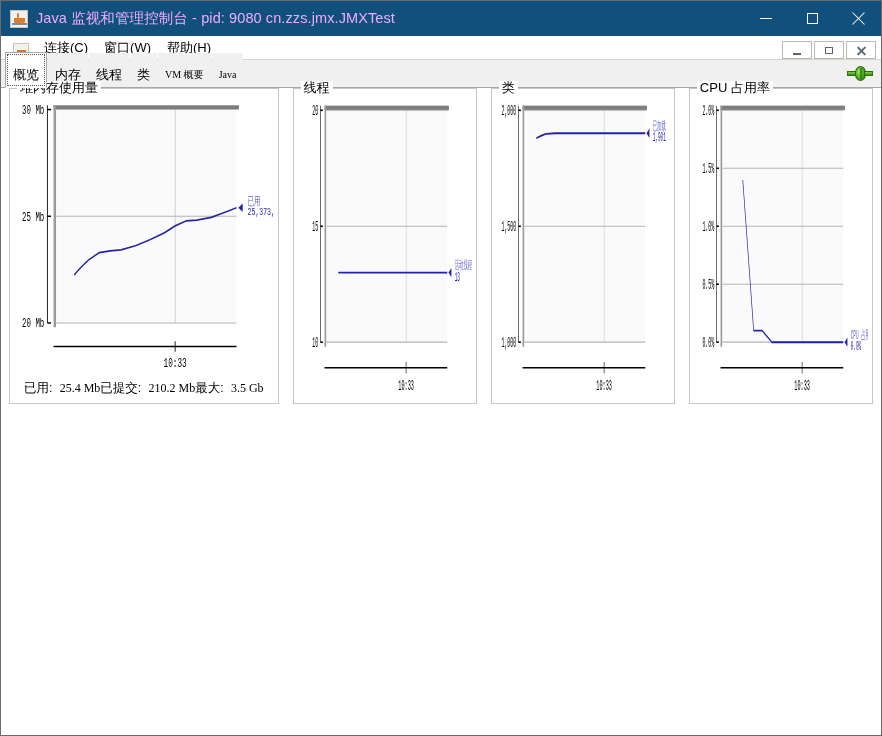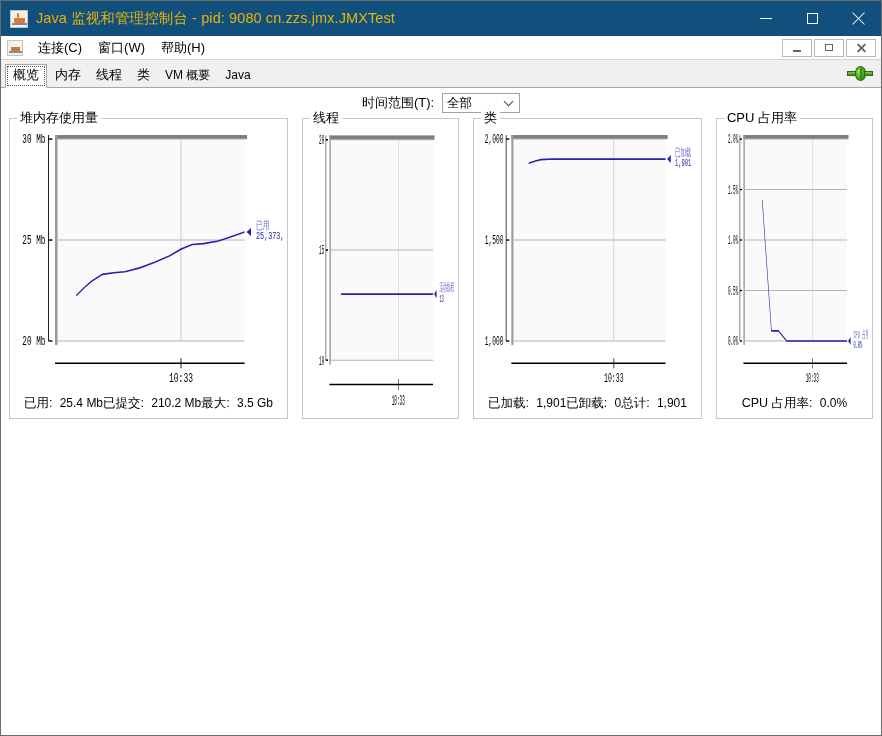--- a/index.html
+++ b/index.html
@@ -16,21 +16,21 @@
     background: #ffffff;
     border: 1px solid #6b6b6b;
     display: flex; flex-direction: column;
   }
 
   
   .titlebar {
     height: 35px; min-height: 35px;
     background: #11507d;
     display: flex; align-items: center;
-    color: #eab308;
+    color: #f0abfc;
   }
   .title-icon {
     width: 18px; height: 18px; margin-left: 9px; margin-right: 8px;
     border: 1px solid #c9c4ba; background: #f3f1ec;
     position: relative; flex: none;
   }
   .title-icon .cup {
     position: absolute; left: 3px; top: 7px; width: 11px; height: 6px;
     background: #e07b2a; border-radius: 0 0 3px 3px;
   }
@@ -56,21 +56,21 @@
   .glyph-close:before, .glyph-close:after {
     content:""; position: absolute; left: -1px; top: 6px; width: 17px; height: 1px; background: #fff;
   }
   .glyph-close:before { transform: rotate(45deg); }
   .glyph-close:after  { transform: rotate(-45deg); }
 
   
   .menubar {
     height: 24px; min-height: 24px; background: #ffffff;
     border-bottom: 1px solid #d6d3ce;
-    display: flex; align-items: center; padding-left: 6px;
+    display: flex; align-items: flex-end; padding-left: 12px;
   }
   .menu-icon {
     width: 16px; height: 16px; margin-right: 8px; flex: none;
     border: 1px solid #c9c4ba; background: #f3f1ec; position: relative;
   }
   .menu-icon .cup {
     position: absolute; left: 3px; top: 6px; width: 9px; height: 5px;
     background: #d4762a; border-radius: 0 0 2px 2px;
   }
   .menu-icon .saucer {
@@ -95,24 +95,24 @@
 
   
   .tabbar {
     height: 28px; min-height: 28px;
     background: #f0f0f0;
     border-bottom: 1px solid #a8a8a8;
     display: flex; align-items: flex-end; padding-left: 4px;
     position: relative;
   }
   .tab {
-    font-size: 13px; color: #000; padding: 2px 7px 4px 7px; margin-right: 1px;
+    font-size: 13px; color: #000; padding: 14px 7px 4px 7px; margin-right: 1px;
     background: #f0f0f0; white-space: nowrap; line-height: 16px;
   }
-  .tab.mono { font-family: Liberation Sans, sans-serif; font-size: 12px; }
+  .tab.mono { font-family: Liberation Serif, serif; font-size: 10px; }
   .tab.selected {
     background: #ffffff;
     border: 1px solid #a8a8a8; border-bottom: 1px solid #ffffff;
     margin-bottom: -1px; position: relative; z-index: 2;
     outline: 1px dotted #555; outline-offset: -3px;
   }
   .conn-indicator {
     position: absolute; right: 6px; top: 4px;
     width: 30px; height: 18px; display: flex; align-items: center; justify-content: center;
   }
@@ -180,21 +180,21 @@
   .chart-svg { width: 100%; height: 100%; display: block; }
   .panel-footer {
     height: 24px; min-height: 24px;
     display: flex; align-items: center; justify-content: space-around;
     font-family: "Liberation Mono", monospace; font-size: 12px; color: #000;
     padding: 0 14px 4px 14px;
   }
   .panel-footer.single { justify-content: center; }
   .stat { white-space: nowrap; }
   .stat .lbl { font-family: "Liberation Sans", sans-serif; font-size: 12.5px; }
-  .stat .val { font-family: Liberation Sans, sans-serif; }
+  .stat .val { font-family: Liberation Serif, serif; }
 </style>
 </head>
 <body>
 
 <div id="app">
 
   <div class="titlebar">
     <div class="title-icon">
       <div class="steam"></div>
         <div class="cup"></div>
@@ -246,27 +246,20 @@
       <div class="plug">
         <div class="lead-l"></div>
           <div class="body"></div>
           <div class="lead-r"></div>
       </div>
     </div>
   </div>
 
   <div class="content">
 
-    <div class="timerange-bar">
-      <span class="timerange-label">时间范围(T):</span>
-      <div class="combo">
-        <span class="combo-value">全部</span>
-        <span class="combo-arrow"></span>
-      </div>
-    </div>
 
     <div class="grid">
 
       <div class="panel">
         <div class="panel-title">堆内存使用量</div>
         <div class="chart-wrap">
           <svg class="chart-svg" id="svg-heap" viewBox="0 0 420 260" preserveAspectRatio="none">
               <rect x="68" y="8" width="292" height="200" fill="#fafafa"></rect>
               <rect x="64" y="4" width="300" height="4" fill="#7d7d7d"></rect>
               <rect x="64" y="4" width="4" height="208" fill="#9a9a9a"></rect>
@@ -354,34 +347,20 @@
               <line x1="54" y1="8" x2="60" y2="8" stroke="#000" stroke-width="1.4"></line>
               <text x="49" y="12" text-anchor="end" font-family="&quot;Liberation Mono&quot;, monospace" font-size="12" fill="#000">2,000</text>
               <line x1="64" y1="230" x2="360" y2="230" stroke="#000" stroke-width="1.4"></line>
               <line x1="260.72" y1="225" x2="260.72" y2="235" stroke="#000" stroke-width="1.4"></line>
               <text x="260.72" y="249" text-anchor="middle" font-family="&quot;Liberation Mono&quot;, monospace" font-size="12.5" fill="#000">10:33</text>
               <polyline points="97.20,32.00 108.88,30.00 120.56,28.40 143.92,27.80 184.80,27.80 228.60,27.80 260.72,27.80 301.60,27.80 330.80,27.80 360.00,27.80" fill="none" stroke="#2222aa" stroke-width="1.6" stroke-linejoin="round"></polyline>
               <polygon points="370,23.799999999999983 370,31.799999999999983 363,27.799999999999983" fill="#2222aa"></polygon>
               <text x="378" y="24.799999999999983" font-family="&quot;Liberation Mono&quot;, monospace" font-size="10.5" fill="#6a6ad0">已加载</text>
               <text x="378" y="34.79999999999998" font-family="&quot;Liberation Mono&quot;, monospace" font-size="10.5" fill="#2222aa">1,901</text>
             </svg>
-        </div>
-        <div class="panel-footer">
-          <span class="stat">
-            <span class="lbl">已加载:</span>
-            <span class="val">1,901</span>
-          </span>
-          <span class="stat">
-            <span class="lbl">已卸载:</span>
-            <span class="val">0</span>
-          </span>
-          <span class="stat">
-            <span class="lbl">总计:</span>
-            <span class="val">1,901</span>
-          </span>
         </div>
       </div>
 
       <div class="panel">
         <div class="panel-title mono-title">CPU 占用率</div>
         <div class="chart-wrap">
           <svg class="chart-svg" id="svg-cpu" viewBox="0 0 420 260" preserveAspectRatio="none">
               <rect x="68" y="8" width="292" height="200" fill="#fafafa"></rect>
               <rect x="64" y="4" width="300" height="4" fill="#7d7d7d"></rect>
               <rect x="64" y="4" width="4" height="208" fill="#9a9a9a"></rect>
@@ -404,23 +383,17 @@
               <text x="49" y="12" text-anchor="end" font-family="&quot;Liberation Mono&quot;, monospace" font-size="12" fill="#000">2.0%</text>
               <line x1="64" y1="230" x2="360" y2="230" stroke="#000" stroke-width="1.4"></line>
               <line x1="260.72" y1="225" x2="260.72" y2="235" stroke="#000" stroke-width="1.4"></line>
               <text x="260.72" y="249" text-anchor="middle" font-family="&quot;Liberation Mono&quot;, monospace" font-size="12.5" fill="#000">10:33</text>
               <polyline points="117.64,68.00 143.92,198.00 164.36,198.00 187.72,208.00 214.00,208.00 260.72,208.00 310.36,208.00 360.00,208.00" fill="none" stroke="#2222aa" stroke-width="1.6" stroke-linejoin="round"></polyline>
               <polygon points="370,204 370,212 363,208" fill="#2222aa"></polygon>
               <text x="378" y="205" font-family="&quot;Liberation Mono&quot;, monospace" font-size="10.5" fill="#6a6ad0">CPU 占用率</text>
               <text x="378" y="215" font-family="&quot;Liberation Mono&quot;, monospace" font-size="10.5" fill="#2222aa">0.0%</text>
             </svg>
         </div>
-        <div class="panel-footer single">
-          <span class="stat">
-            <span class="lbl">CPU 占用率:</span>
-            <span class="val">0.0%</span>
-          </span>
-        </div>
       </div>
 
     </div>
   </div>
 </div>
 
 </body></html>

